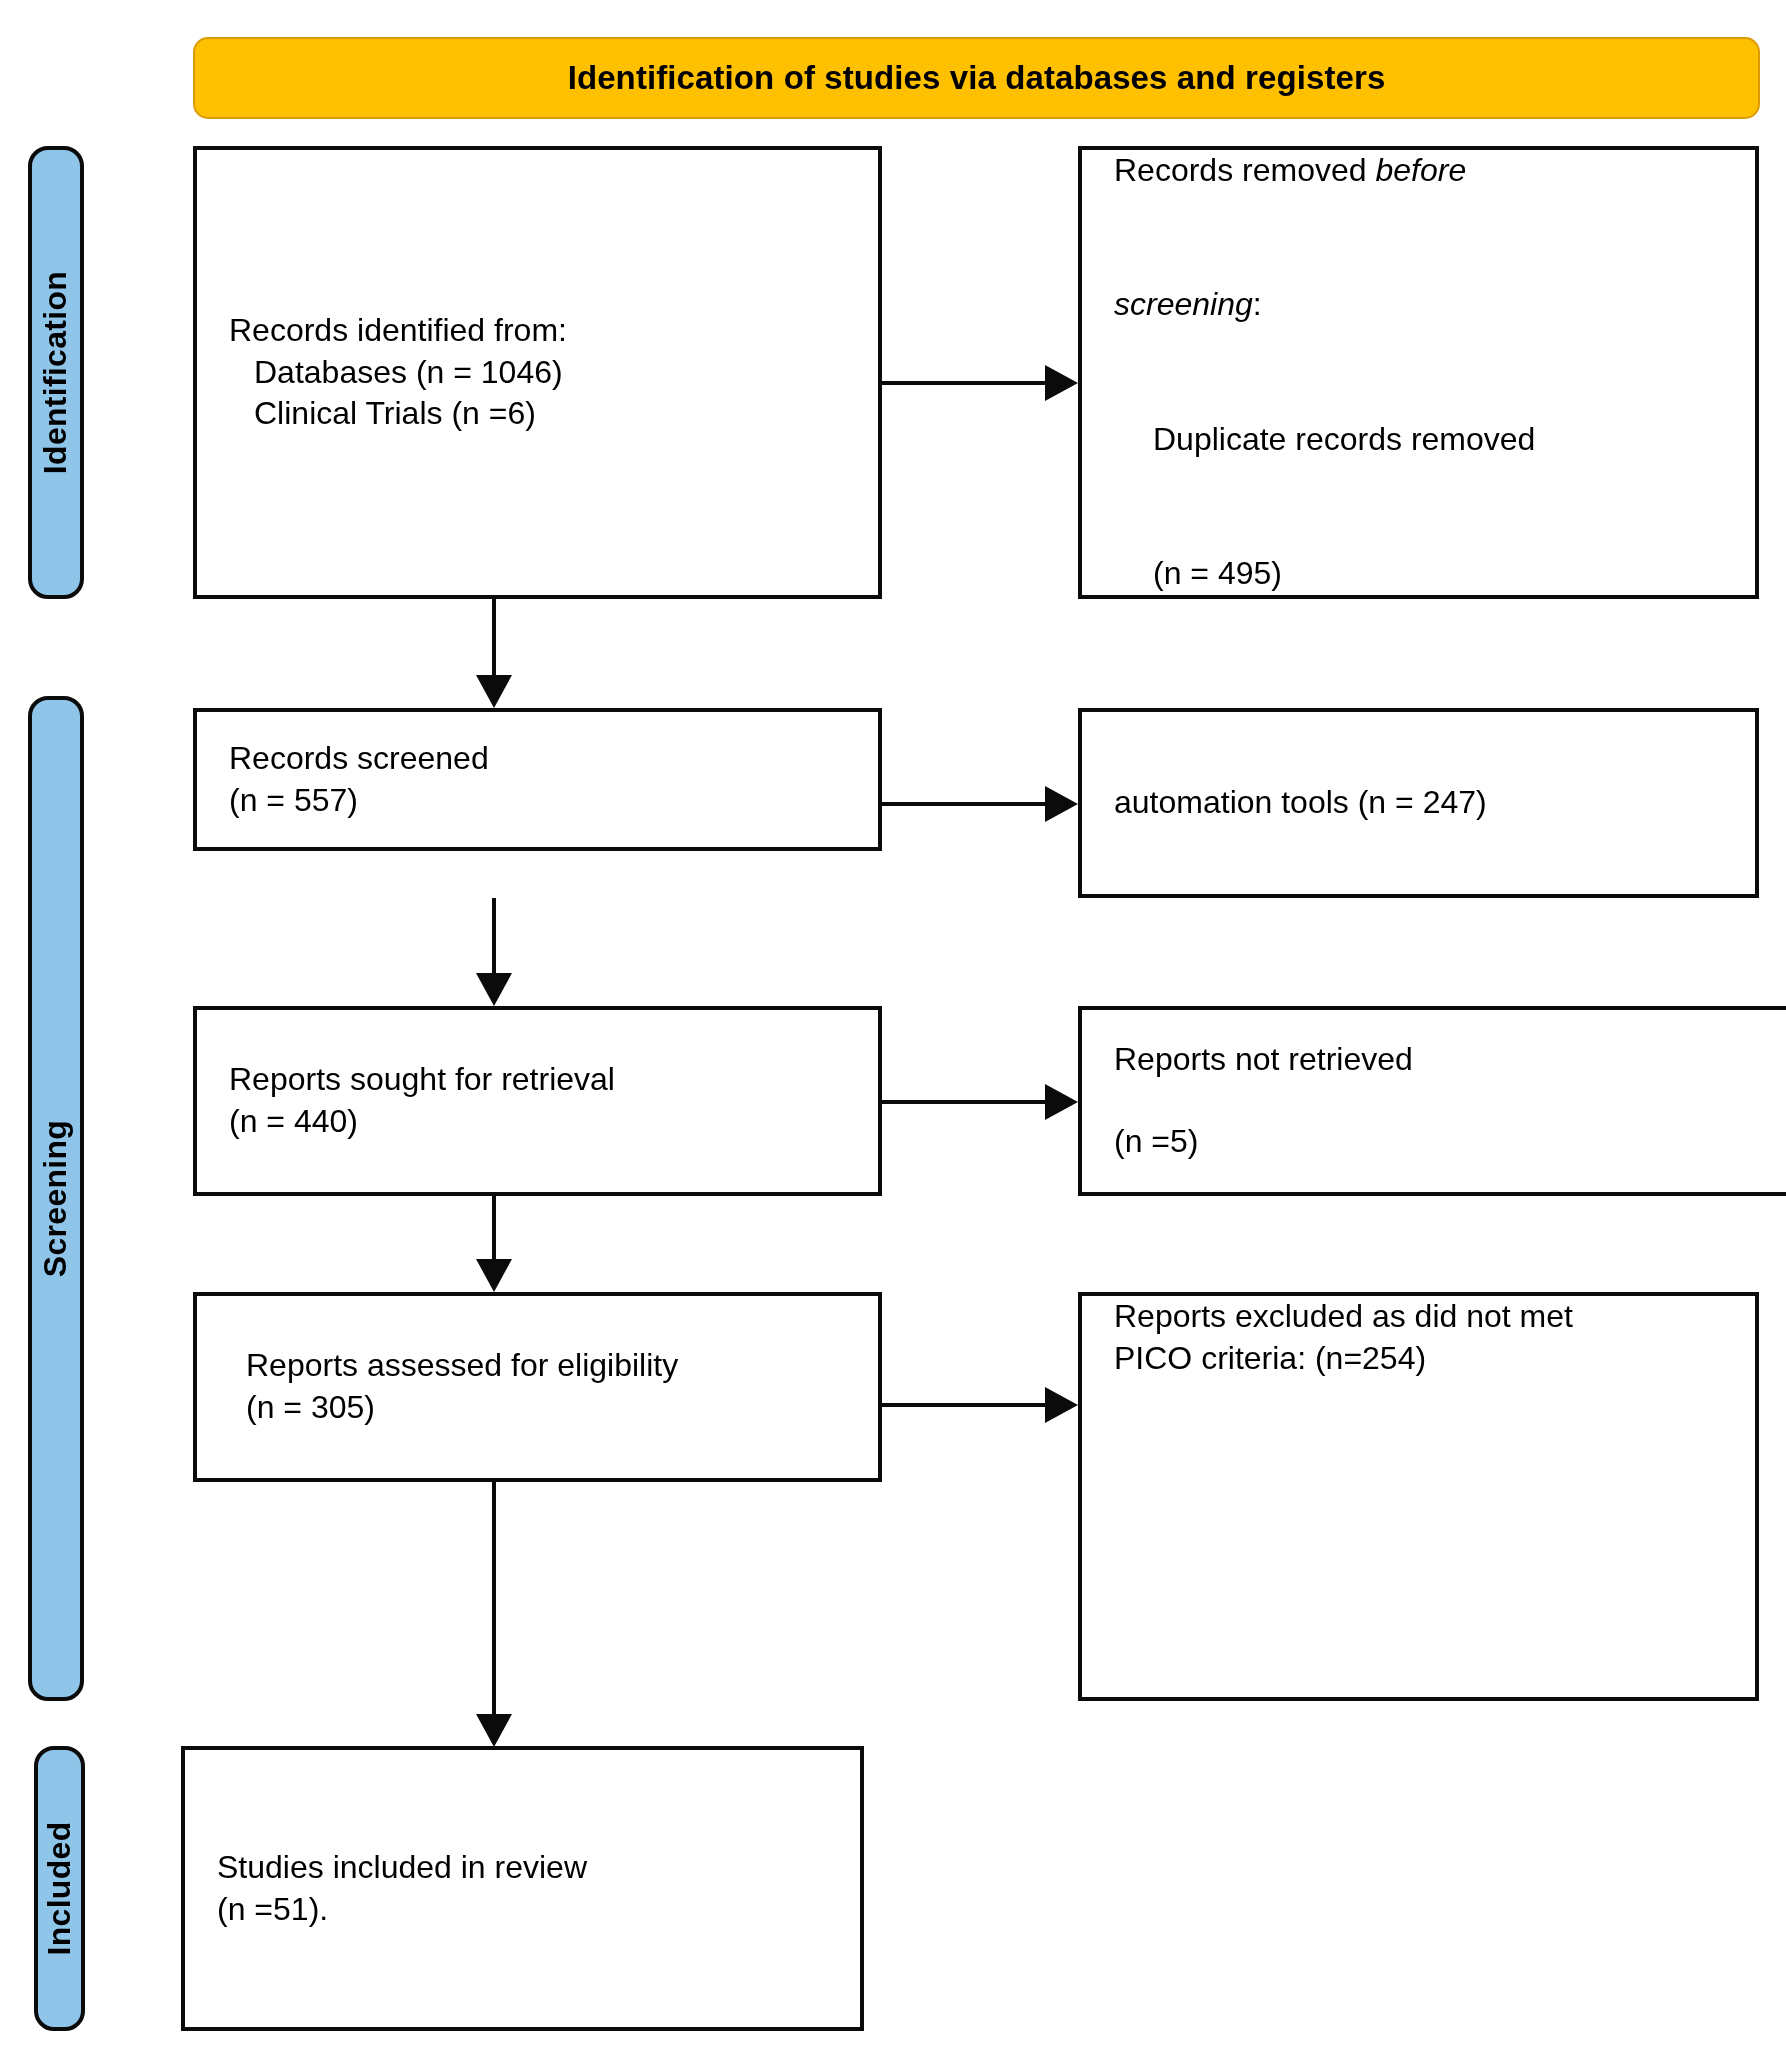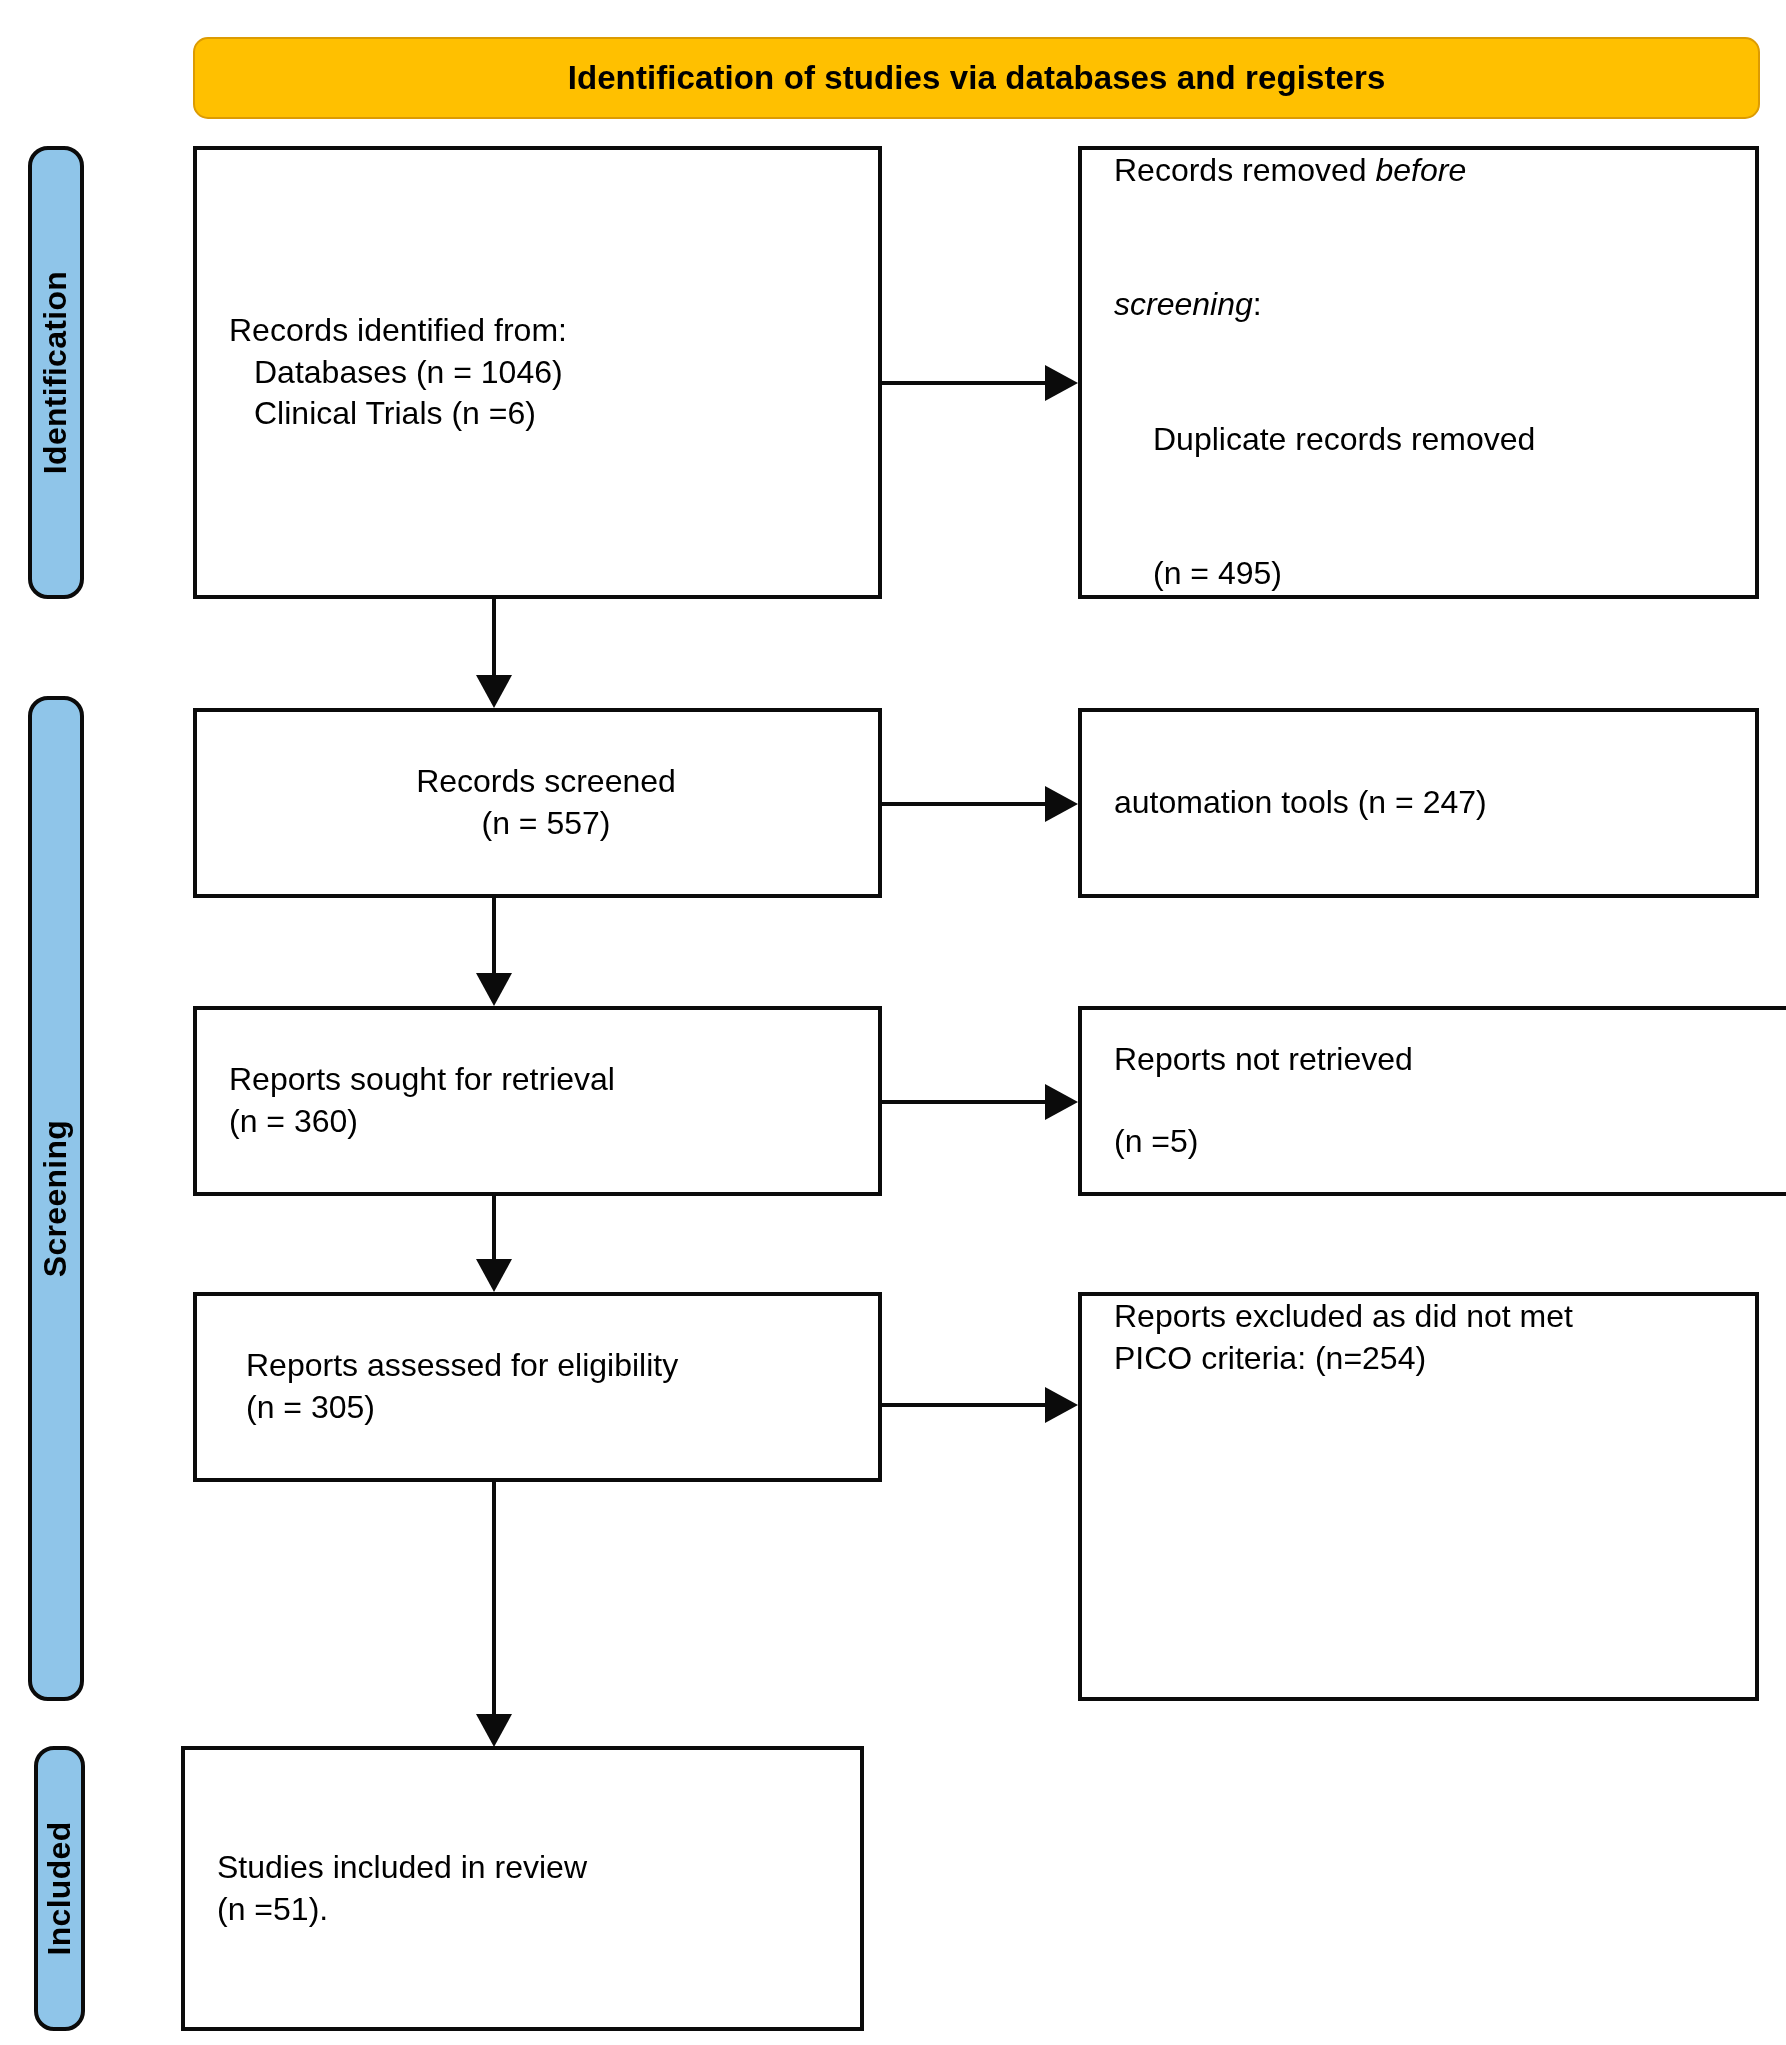--- a/index.html
+++ b/index.html
@@ -88,21 +88,21 @@
     padding-left: 32px;
     padding-right: 15px;
     white-space: pre-wrap;
   }
   .pbox-text.indent-block { padding-left: 18px; }
   .indent { display: inline-block; width: 39px; }
   .ital { font-style: italic; }
 
   
   #box-identified { left: 193px;  top: 146px;  width: 689px; height: 453px; }
-  #box-screened   { left: 193px;  top: 708px; width: 689px; height: 190px; align-items: center; }
+  #box-screened   { left: 193px;  top: 708px; width: 689px; height: 143px; }
   #box-sought     { left: 193px;  top: 1006px; width: 689px; height: 190px; }
   #box-assessed   { left: 193px;  top: 1292px; width: 689px; height: 190px; }
   #box-included   { left: 181px;  top: 1746px; width: 683px; height: 285px; }
 
   #box-assessed .pbox-text { padding-left: 49px; }
 
   
   #box-removed    { left: 1078px; top: 146px;  width: 681px; height: 453px; justify-content: space-between; }
   #box-ineligible { left: 1078px; top: 708px; width: 681px; height: 190px; }
   #box-notretr    { left: 1078px; top: 1006px; width: 759px; height: 190px; gap: 40px; }
@@ -203,21 +203,21 @@
     <div class="pbox-text">Records screened</div>
     <div class="pbox-text">(n = 557)</div>
   </div>
 
   <div class="pbox" id="box-ineligible">
     <div class="pbox-text">automation tools (n = 247)</div>
   </div>
 
   <div class="pbox" id="box-sought">
     <div class="pbox-text">Reports sought for retrieval</div>
-    <div class="pbox-text">(n = 360)</div>
+    <div class="pbox-text">(n = 440)</div>
   </div>
 
   <div class="pbox" id="box-notretr">
     <div class="pbox-text">Reports not retrieved</div>
     <div class="pbox-text">(n =5)</div>
   </div>
 
   <div class="pbox" id="box-assessed">
     <div class="pbox-text">Reports assessed for eligibility</div>
     <div class="pbox-text">(n = 305)</div>

